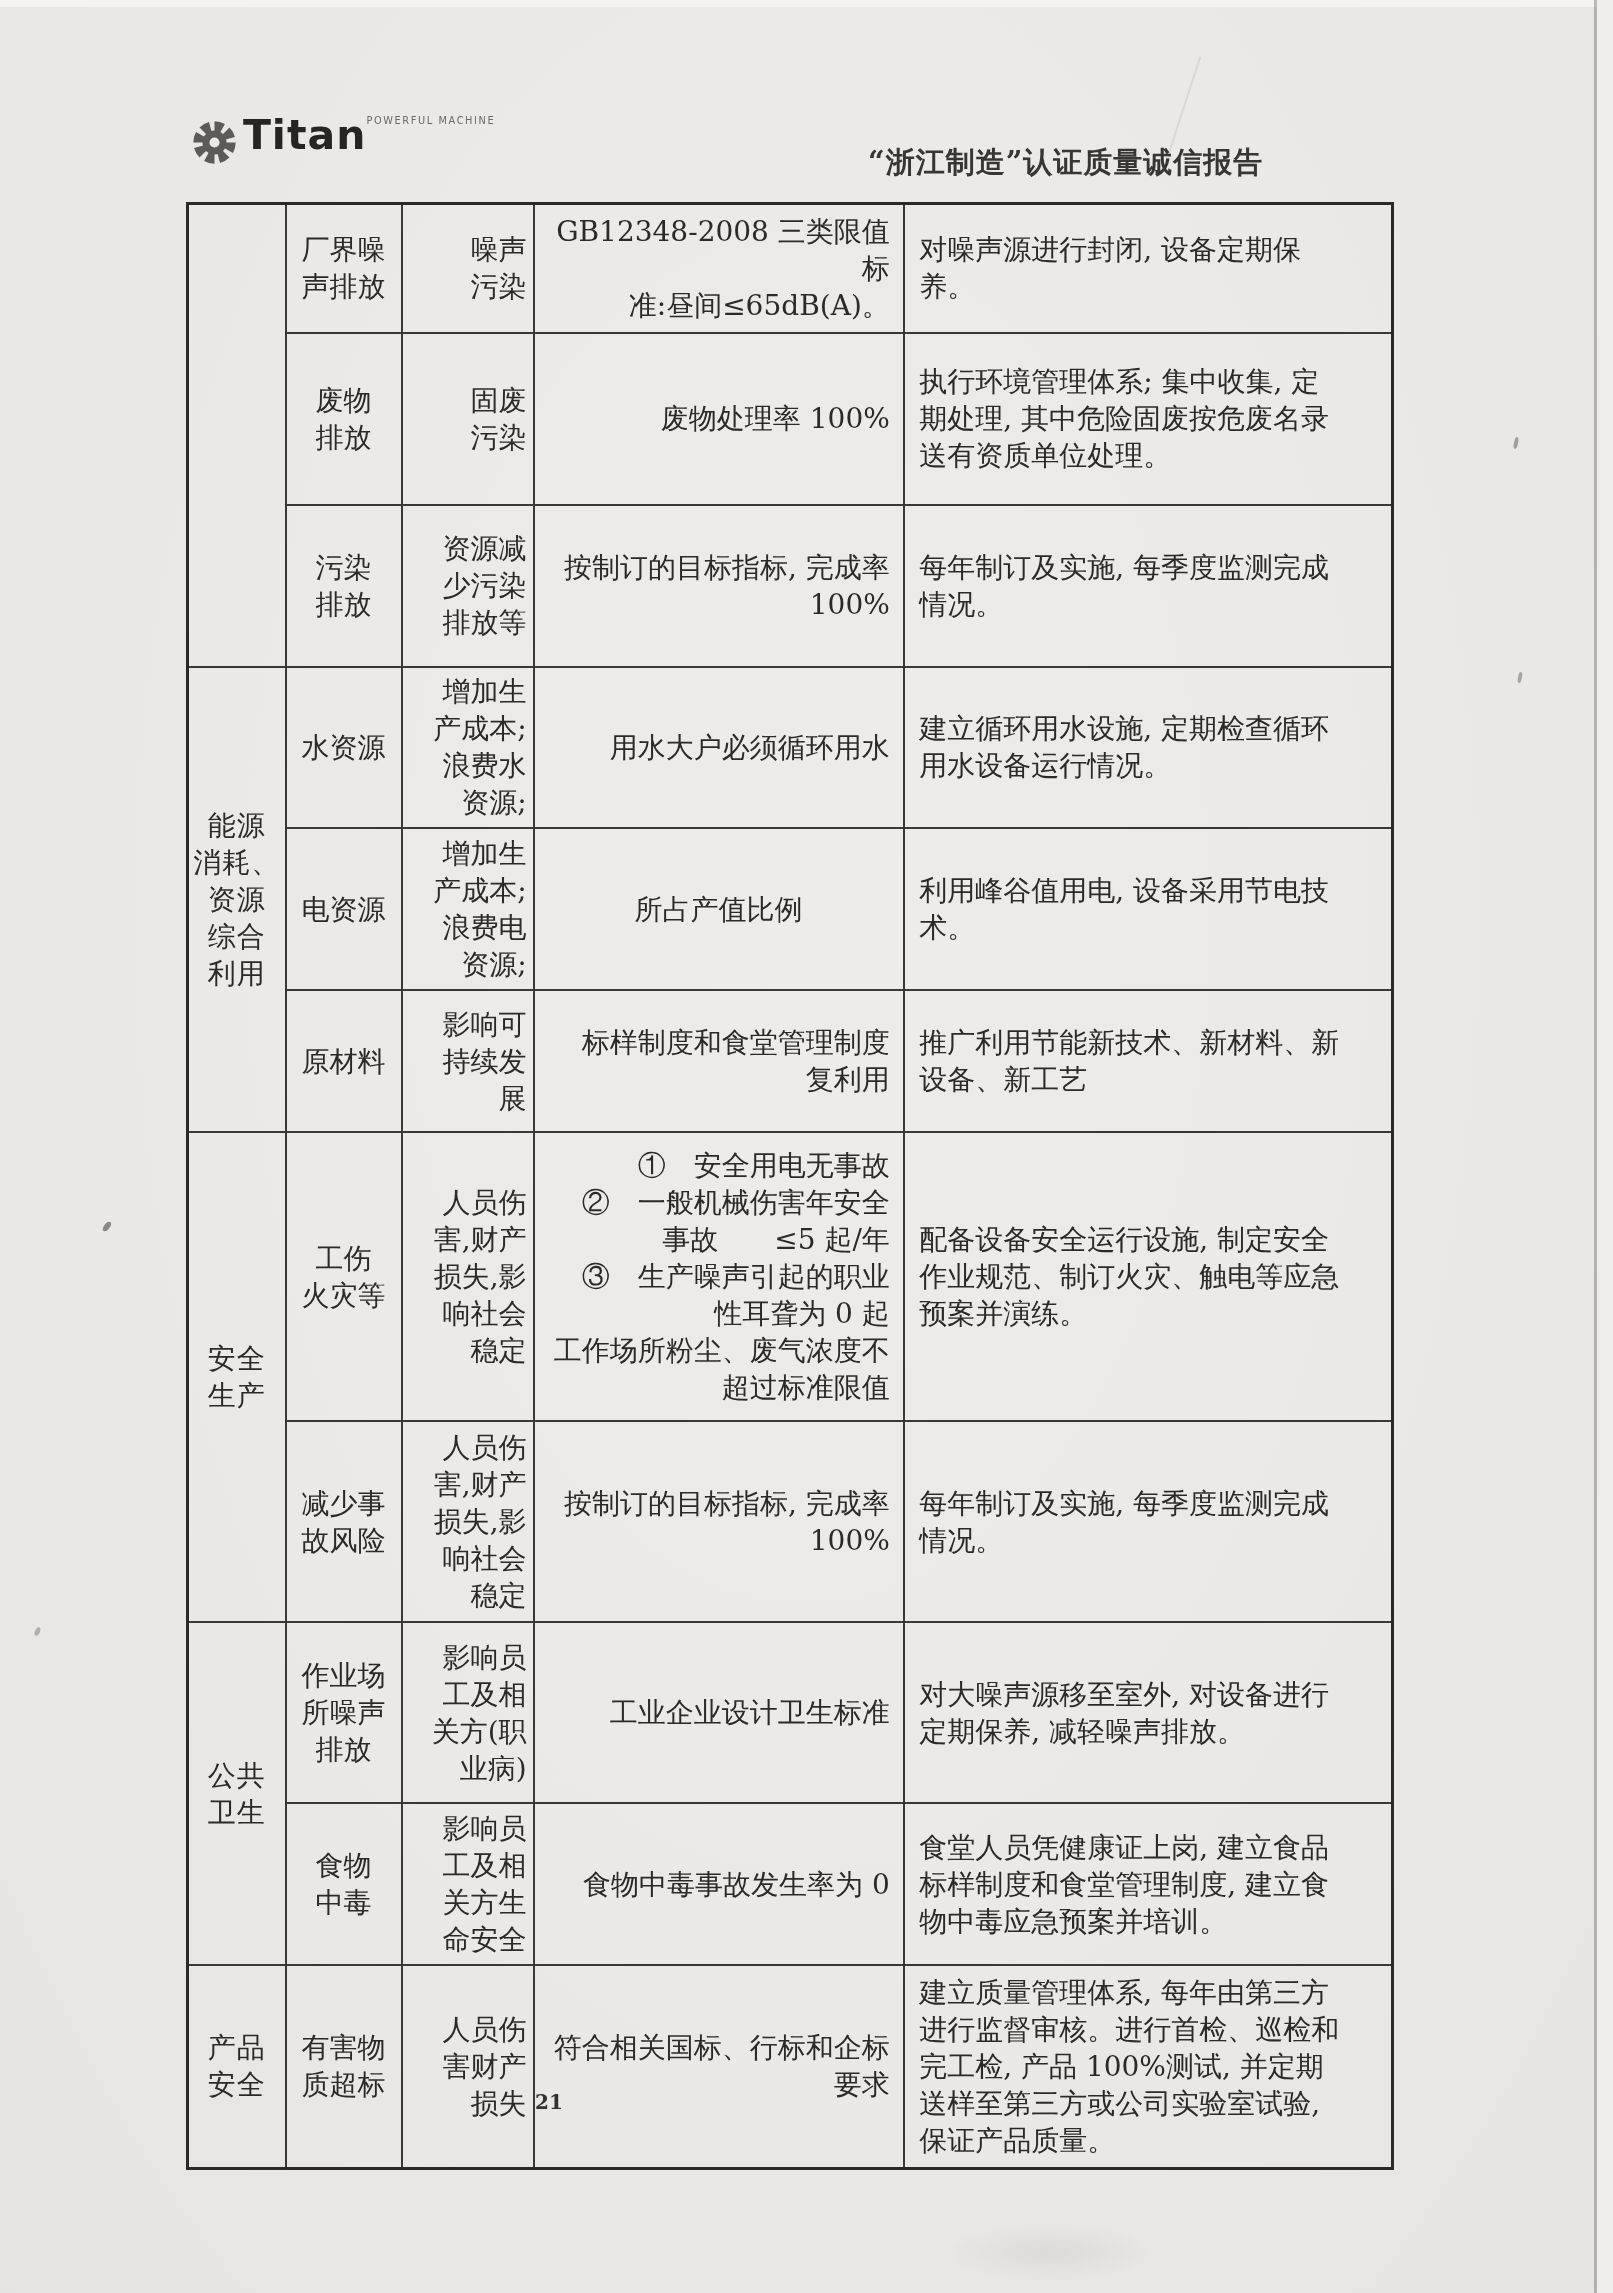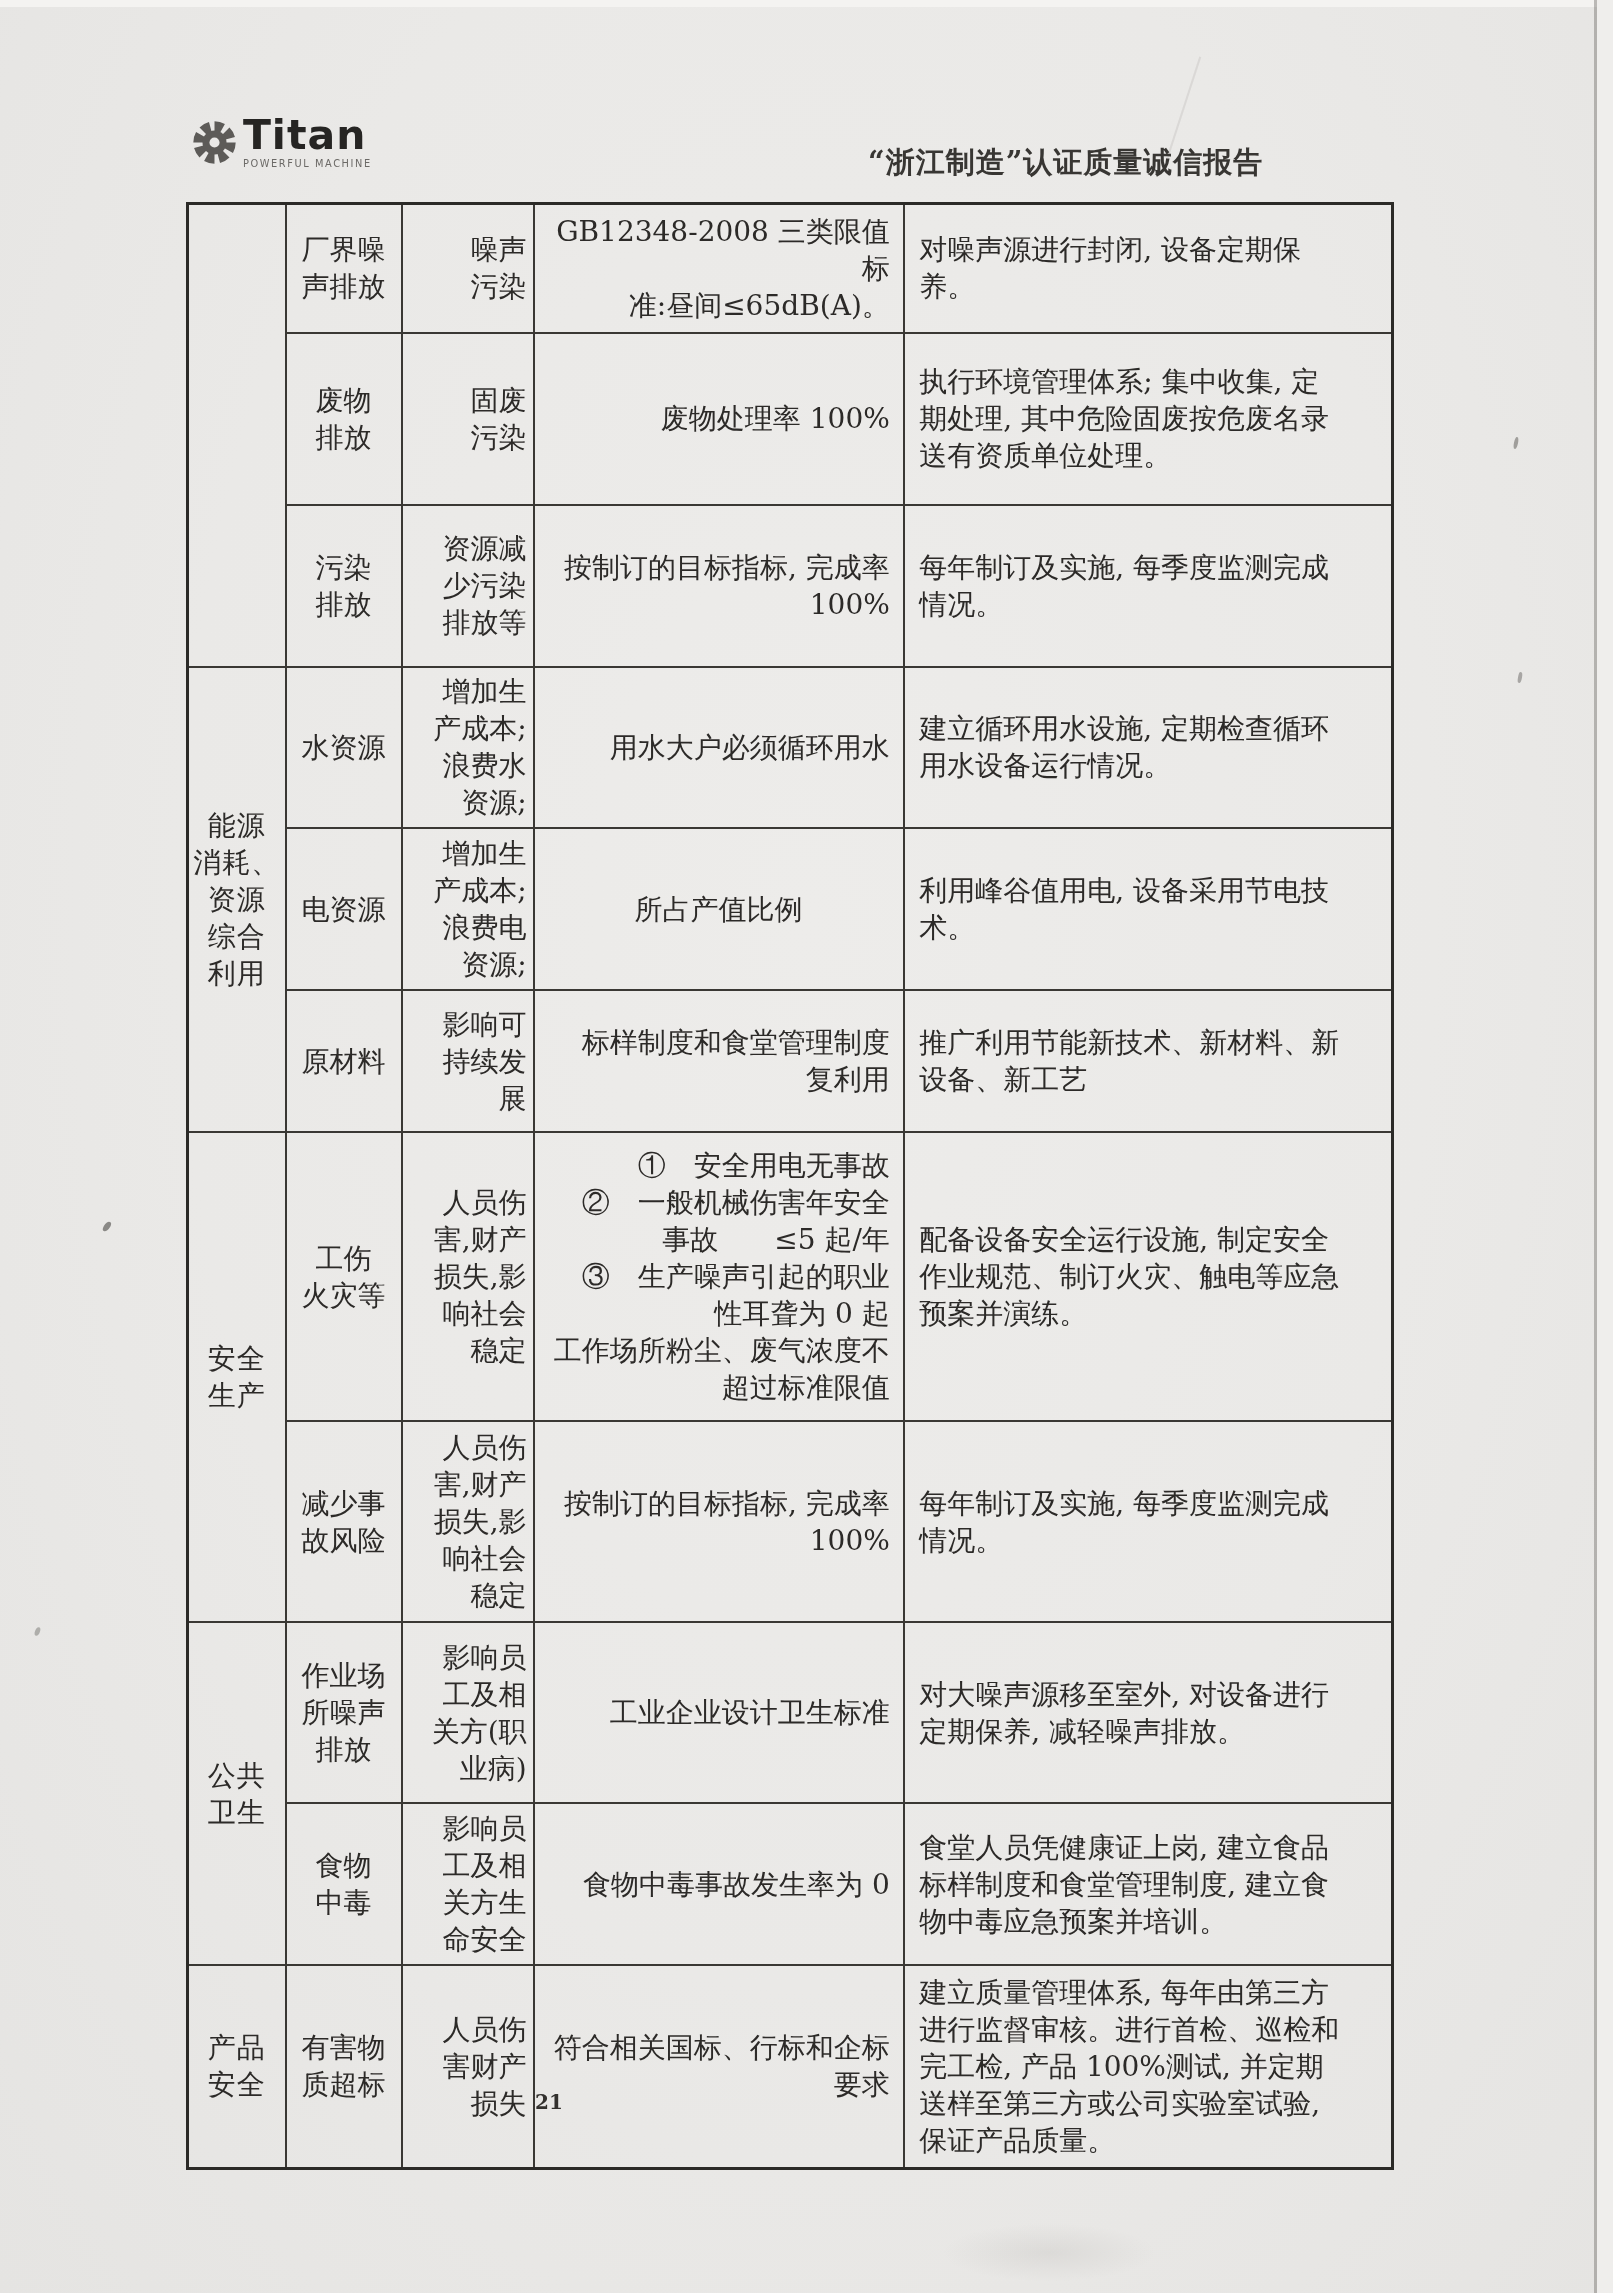--- a/index.html
+++ b/index.html
@@ -26,21 +26,21 @@
   .speck2 { position:absolute; left:35px;  top:1627px; width:4.9px; height:8.8px;
     background:rgba(70,68,64,.35); border-radius:60% 40% 60% 40%; transform:rotate(14deg); }
   .speck3 { position:absolute; left:1514px; top:437px; width:3.9px; height:11.8px;
     background:rgba(70,68,64,.45); border-radius:50%/60%; transform:rotate(12deg); }
   .speck4 { position:absolute; left:1518px; top:672px; width:3.9px; height:10.8px;
     background:rgba(70,68,64,.40); border-radius:50%/60%; transform:rotate(10deg); }
 
   
   .logo { position:absolute; left:192px; top:114px; display:flex; align-items:flex-start; }
   .logo .gear { width:45px; height:45px; margin-top:5.9px; }
-  .logo .word { margin-left:5.9px; display:flex; flex-direction:column; }
+  .logo .word { margin-left:5.9px; display:flex; flex-direction:row; }
   .logo .brand {
     font-family:"DejaVu Sans","Liberation Sans",sans-serif;
     font-weight:bold; font-size:41px; line-height:43px; color:#262523; letter-spacing:1px;
   }
   .logo .tagline {
     font-family:"DejaVu Sans","Liberation Sans",sans-serif;
     font-size:9.8px; letter-spacing:1.6px; color:#6b6966; margin-top:1px;
   }
   .company {
     position:absolute; left:378px; top:123px; width:529px;

